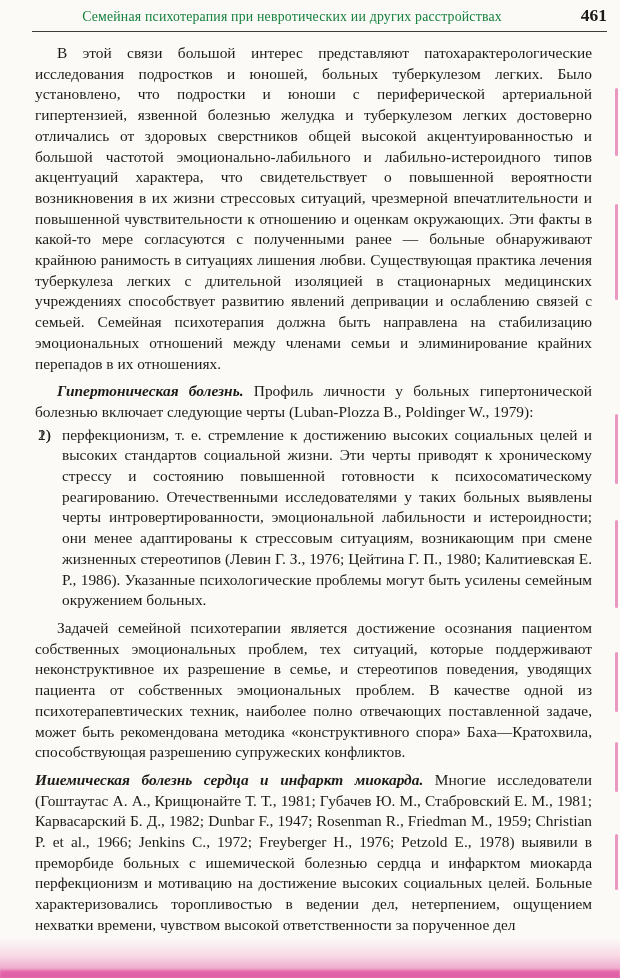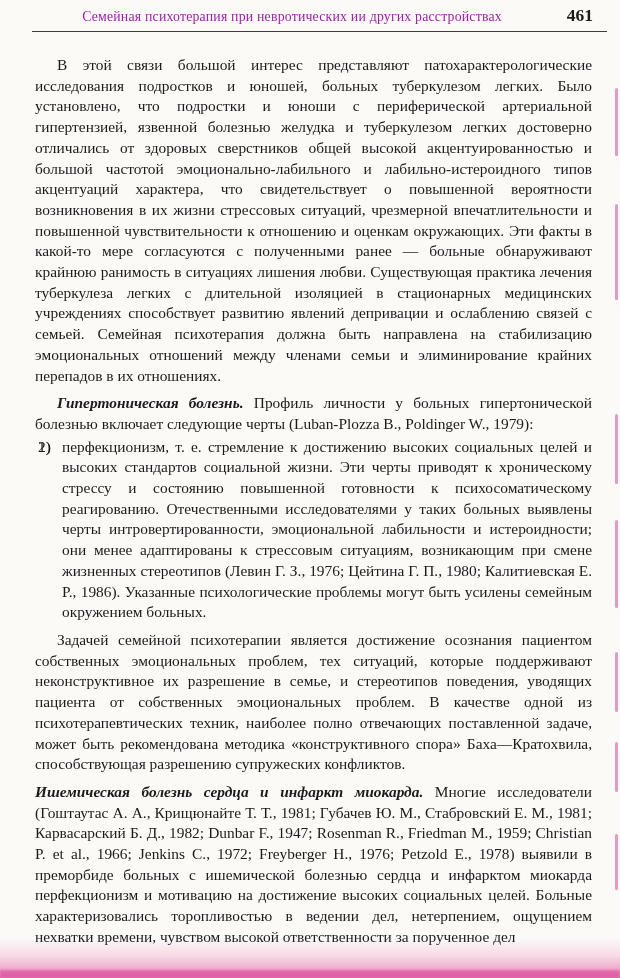--- a/index.html
+++ b/index.html
@@ -8,31 +8,31 @@
     background:#e9e7e3;
     font-family:"Liberation Serif","DejaVu Serif",serif;
   }
   .page {
     position:relative; width:620px; height:978px;
     background:#fbfaf7; overflow:hidden; color:#1c1b19;
   }
   .page-header { position:absolute; top:5px; left:32px; right:13px; height:26px; }
   .running-title {
     position:absolute; left:0; right:55px; top:4px;
-    text-align:center; font-size:13.8px; letter-spacing:0.2px; color:#a21caf;
+    text-align:center; font-size:13.8px; letter-spacing:0.2px; color:#15803d;
     white-space:nowrap; overflow:hidden;
   }
-  .page-number { position:absolute; right:14px; top:0; font-weight:bold; font-size:17.5px; }
+  .page-number { position:absolute; right:0; top:0; font-weight:bold; font-size:17.5px; }
   .header-rule { position:absolute; top:31px; left:32px; right:13px; border-bottom:1.3px solid #3c3c3c; }
   .body-text {
     position:absolute; top:43px; left:35px; width:557px;
     font-size:15.4px; line-height:20.7px; text-align:justify;
   }
   .body-text p { text-align:justify; hyphens:auto; }
-  .indent { text-indent:22px;margin-top:12px; }
+  .indent { text-indent:22px; }
   .sp { margin-top:7px; }
   b.lead { font-weight:bold;font-style:italic; }
   .list { margin-top:2px; }
   .list-item { position:relative; padding-left:27px; text-align:justify; hyphens:auto; }
   .list-item .marker { position:absolute; left:3px; top:0; }
   
   .edge-mark {
     position:absolute; right:2px; width:3.5px; border-radius:2px;
     background:#e0559f; opacity:0.6;
   }

